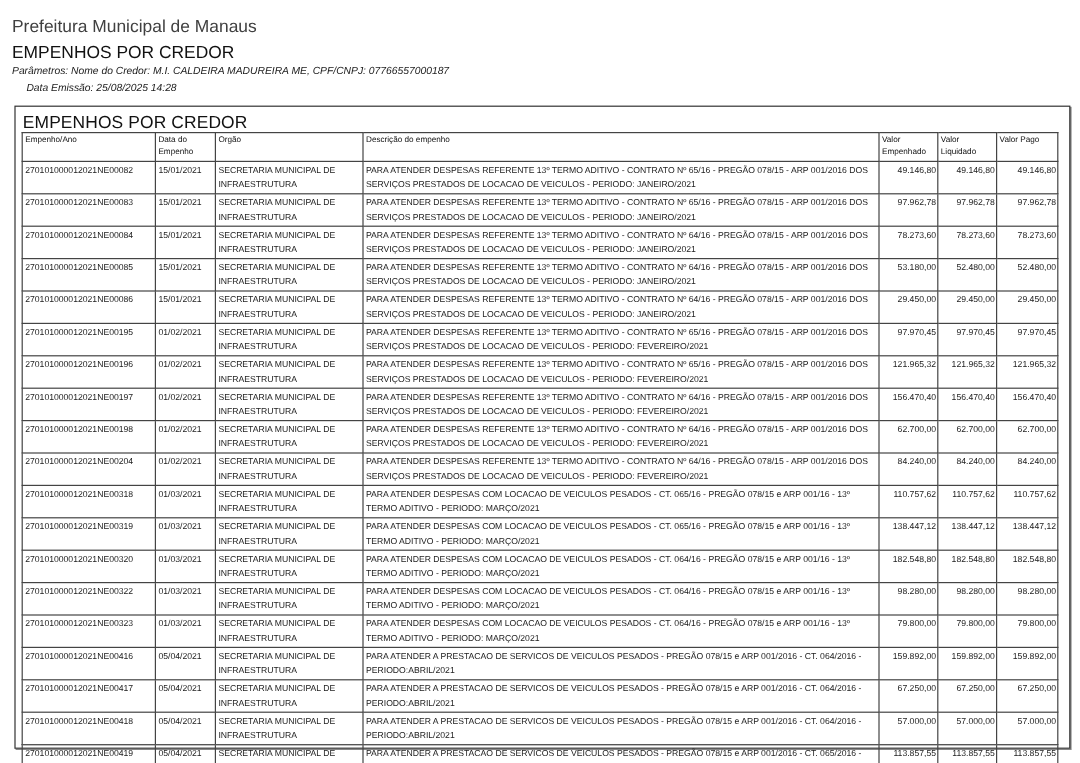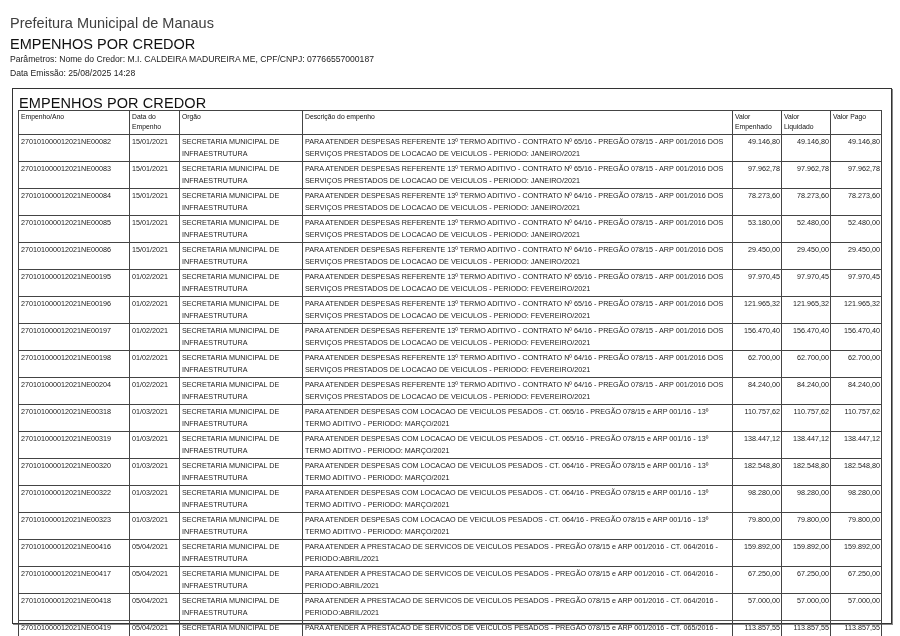--- a/index.html
+++ b/index.html
@@ -2,22 +2,22 @@
 <html><head>
 <meta charset="utf-8">
 <style>
   html, body { margin: 0; padding: 0; background: #ffffff; }
   body {
     width: 900px; height: 636px; overflow: hidden; position: relative;
     font-family: "Liberation Sans", sans-serif; color: #111;
   }
   .hdr-title { position: absolute; left: 10px; top: 15px; font-size: 14.5px; color: #404040; }
   .hdr-sub { position: absolute; left: 10px; top: 36px; font-size: 14.5px; color: #111; }
-  .hdr-params { position: absolute; left: 10px; top: 54px; font-size: 8.6px; color: #222; }
-  .hdr-date { position: absolute; left: 10px; top: 68px; font-size: 8.6px; color: #222; }
+  .hdr-params { position: absolute; left: 10px; top: 54px; font-size: 8.6px; color: #222; font-style: italic; }
+  .hdr-date { position: absolute; left: 22px; top: 68px; font-size: 8.6px; color: #222; font-style: italic; }
 
   .frame {
     position: absolute; left: 12px; top: 88px; width: 880px; height: 536px;
     border: 1.2px solid #333; box-sizing: border-box;
     box-shadow: 1px 1px 0 #888;
   }
   .tbl-title {
     position: absolute; left: 19px; top: 95px; font-size: 14.5px; color: #111;
     letter-spacing: 0.1px;
   }

